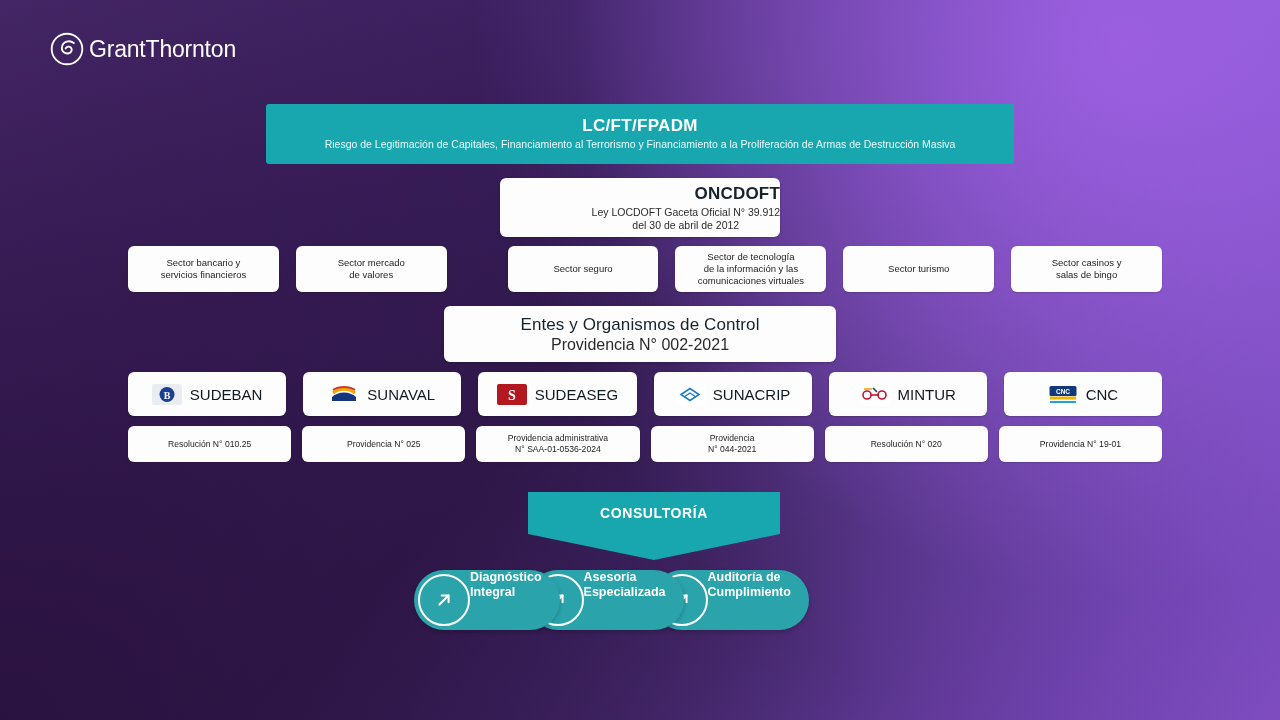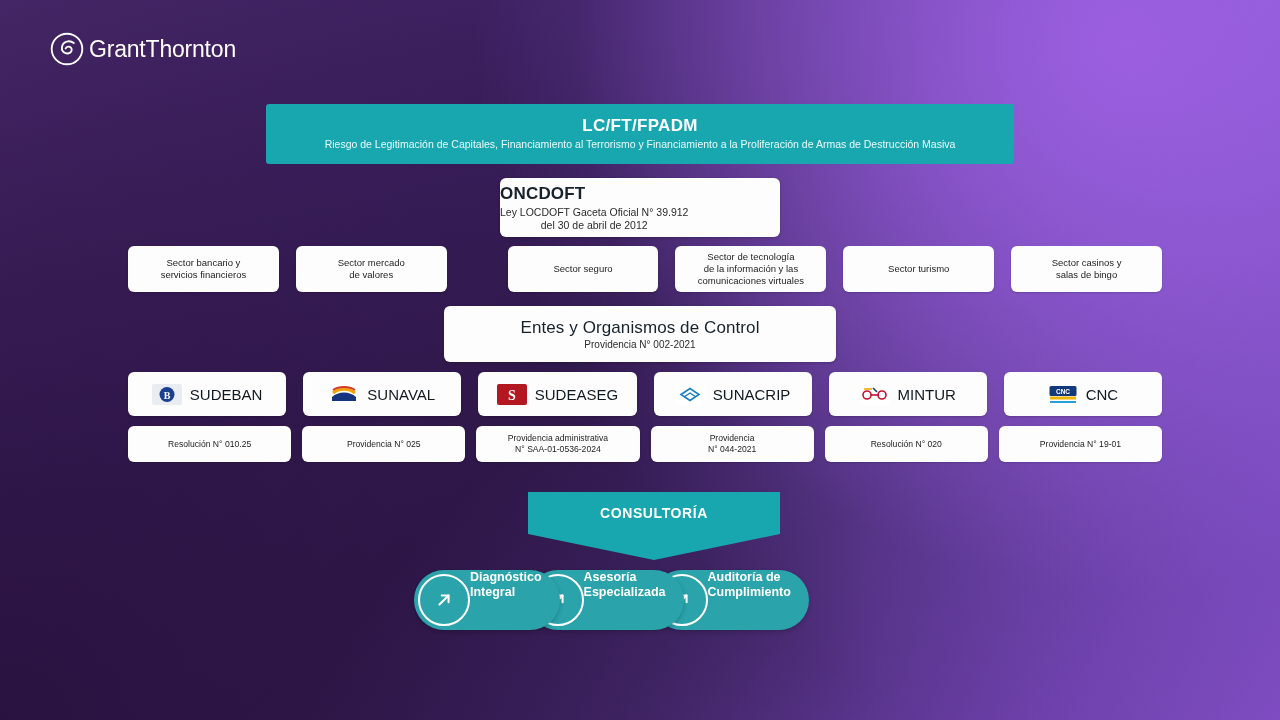--- a/index.html
+++ b/index.html
@@ -41,21 +41,21 @@
   }
   .banner-sub {
     color: #eafafa; font-size: 10.5px; line-height: 13px; text-align: center;
     max-width: 700px;
   }
 
   
   .oncdoft {
     position: absolute; left: 500px; top: 178px; width: 280px; height: 59px;
     background: #fdfdfd; border-radius: 6px;
-    display: flex; flex-direction: column; align-items: flex-start; justify-content: center;
+    display: flex; flex-direction: column; align-items: flex-end; justify-content: center;
     box-shadow: 0 1px 3px rgba(0,0,0,.22);
   }
   .oncdoft-title { font-size: 17px; font-weight: bold; color: #17222b; letter-spacing: .2px; }
   .oncdoft-sub { font-size: 10.5px; color: #2b2b2b; line-height: 13px; text-align: center; margin-top: 2px; }
 
   
   .row-sectors {
     position: absolute; left: 128px; top: 246px; width: 1034px;
     display: flex; gap: 17px;
   }
@@ -67,21 +67,21 @@
   }
 
   
   .entes {
     position: absolute; left: 444px; top: 306px; width: 392px; height: 56px;
     background: #fdfdfd; border-radius: 6px;
     display: flex; flex-direction: column; align-items: center; justify-content: center;
     box-shadow: 0 1px 3px rgba(0,0,0,.2);
   }
   .entes-title { font-size: 17px; color: #17222b; letter-spacing: .1px; }
-  .entes-sub { font-size: 10px; color: #2b2b2b; margin-top: 1px; }
+  .entes-sub { font-size: 16px; color: #2b2b2b; margin-top: 1px; }
 
   
   .row-entities {
     position: absolute; left: 128px; top: 372px; width: 1034px;
     display: flex; gap: 17px;
   }
   .entity {
     flex: 1 1 0; height: 44px; background: #fdfdfd; border-radius: 6px;
     display: flex; align-items: center; justify-content: center; gap: 8px;
     box-shadow: 0 1px 2px rgba(0,0,0,.18);

